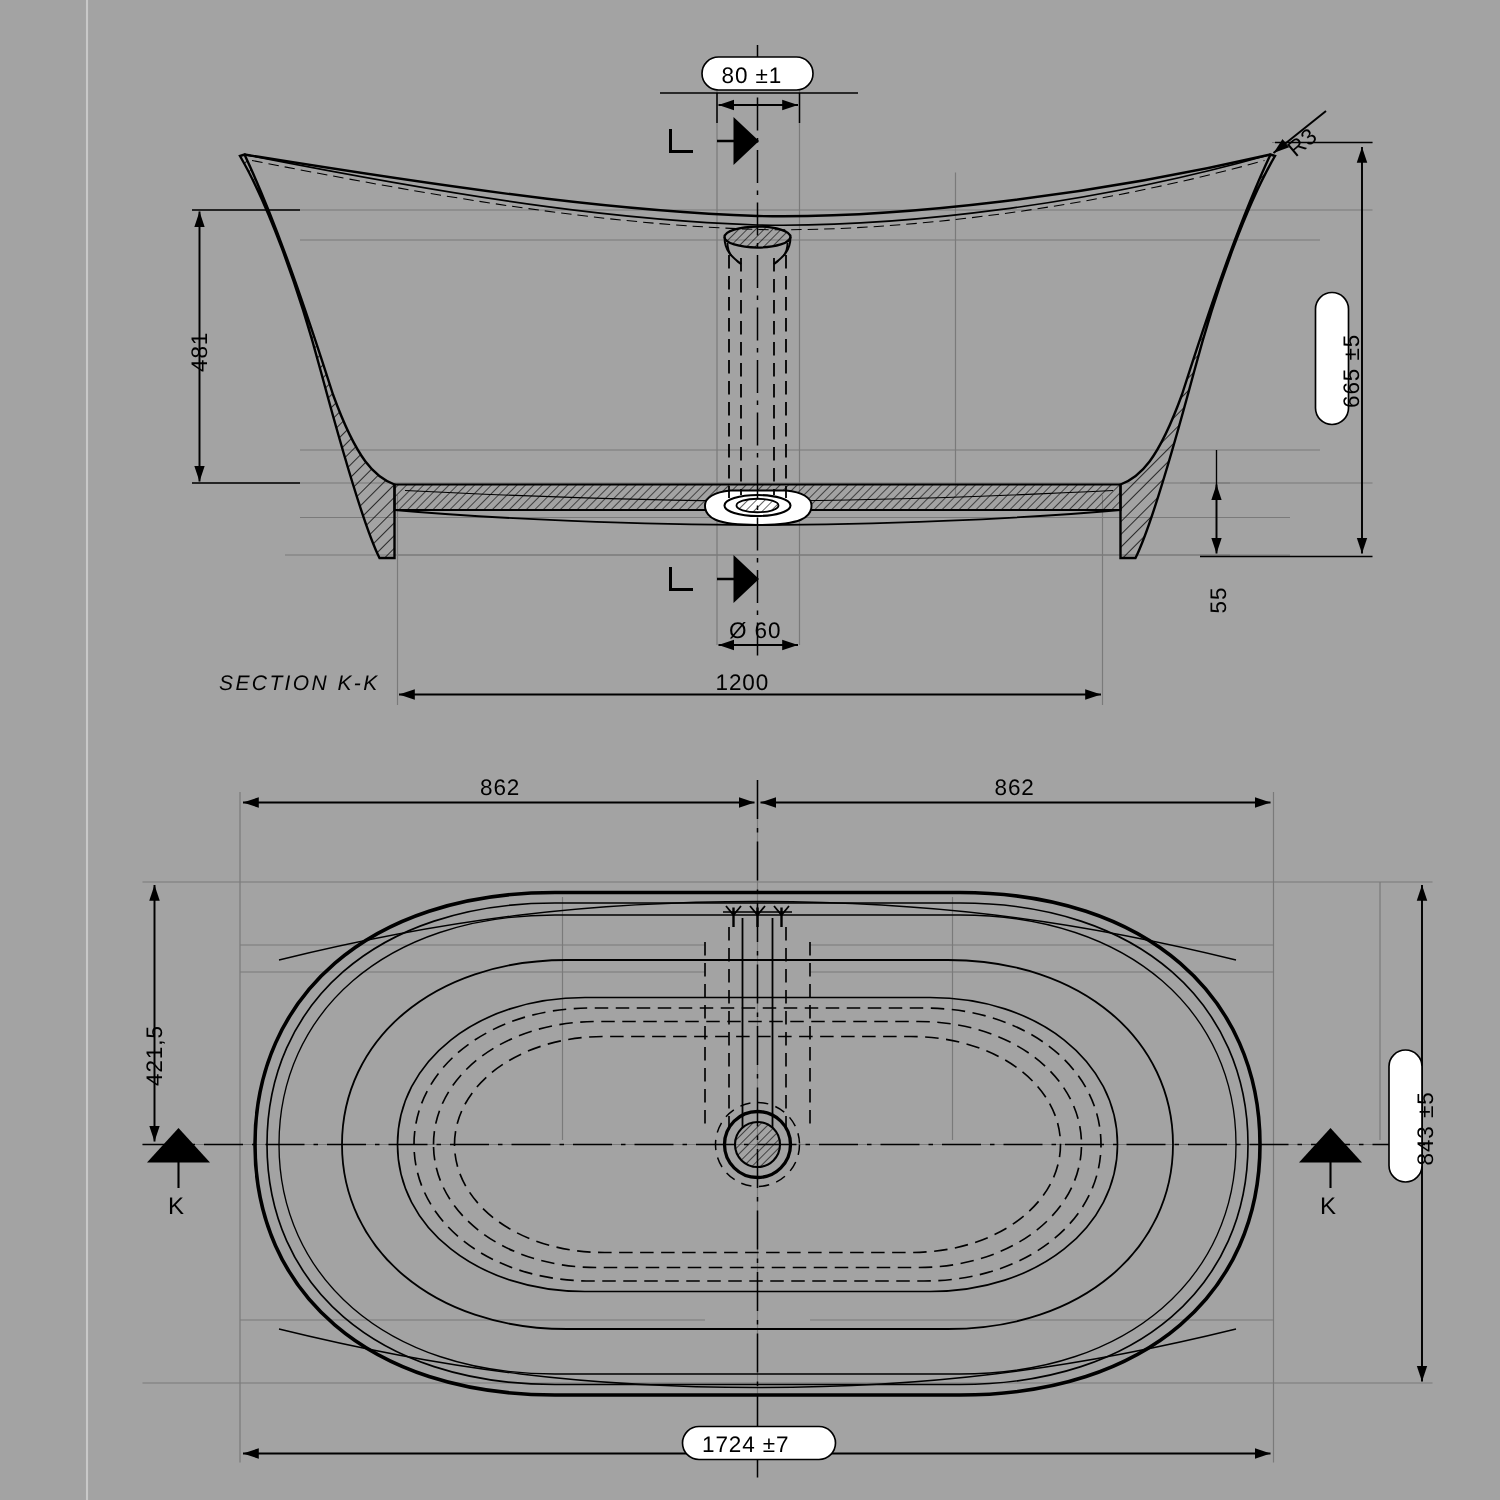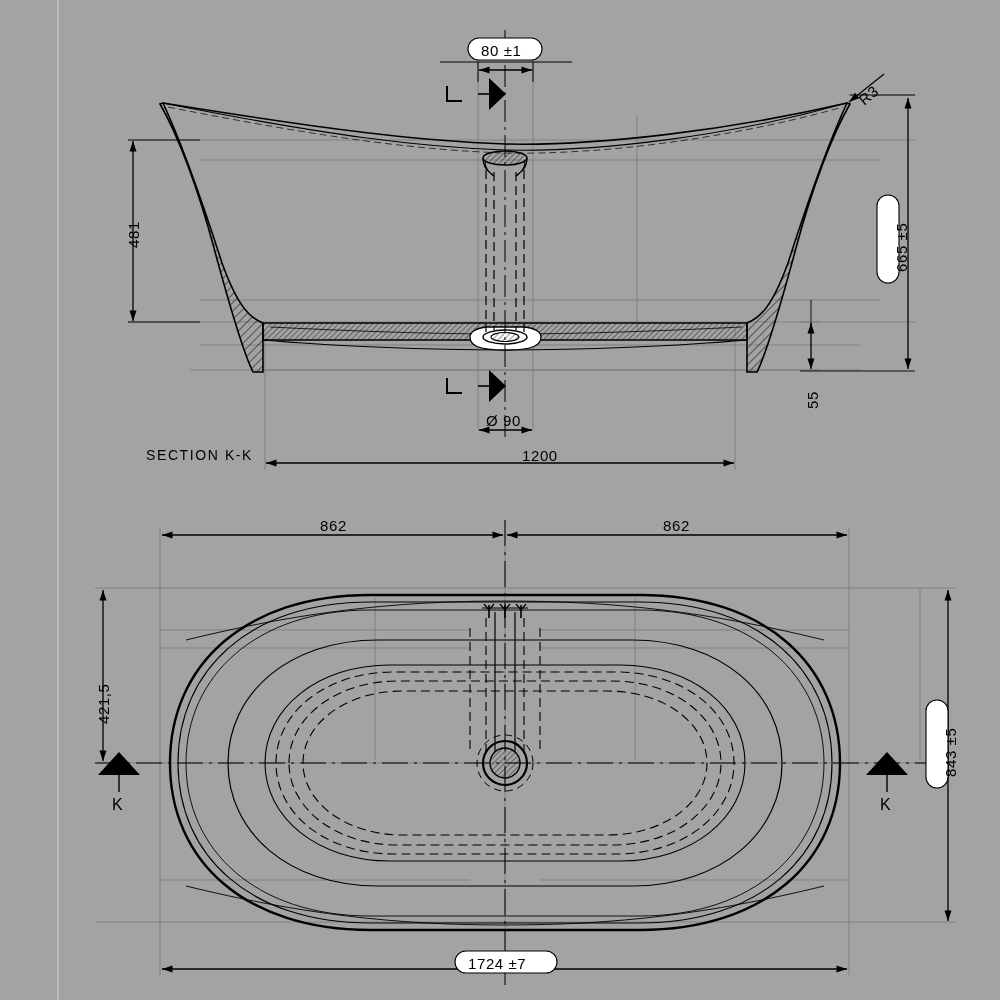--- a/index.html
+++ b/index.html
@@ -323,25 +323,25 @@
   <div class="lbl" style="left:481px; top:43px; font-size:15px;">80 ±1</div>
 
   <div class="lbl v" style="left:126px; top:248px; font-size:15px; transform:rotate(-90deg);">481</div>
 
   <div class="lbl v" style="left:894px; top:272px; font-size:15px; transform:rotate(-90deg);">665 ±5</div>
 
   <div class="lbl v" style="left:805px; top:409px; font-size:15px; transform:rotate(-90deg);">55</div>
 
   <div class="lbl v" style="left:856px; top:96px; font-size:15px; transform:rotate(-40deg);">R3</div>
 
-  <div class="lbl" style="left:486px; top:413px; font-size:15px;">Ø 90</div>
-
-  <div class="lbl" style="left:477px; top:448px; font-size:15px;margin-left:45px;">1200</div>
-
-  <div class="lbl" style="left:146px; top:448px; font-size:14px; letter-spacing:1.6px;">SECTION K-K</div>
+  <div class="lbl" style="left:486px; top:413px; font-size:15px;">Ø 60</div>
+
+  <div class="lbl" style="left:477px; top:448px; font-size:15px;">1200</div>
+
+  <div class="lbl" style="left:146px; top:448px; font-size:14px; letter-spacing:1.6px;font-style:italic;">SECTION K-K</div>
 
   <div class="lbl" style="left:452px; top:86px; font-size:16px; opacity:0;">L</div>
 
   <div class="lbl" style="left:452px; top:378px; font-size:16px; opacity:0;">L</div>
 
   <div class="lbl" style="left:320px; top:518px; font-size:15px;">862</div>
 
   <div class="lbl" style="left:663px; top:518px; font-size:15px;">862</div>
 
   <div class="lbl v" style="left:96px; top:724px; font-size:15px; transform:rotate(-90deg);">421,5</div>

